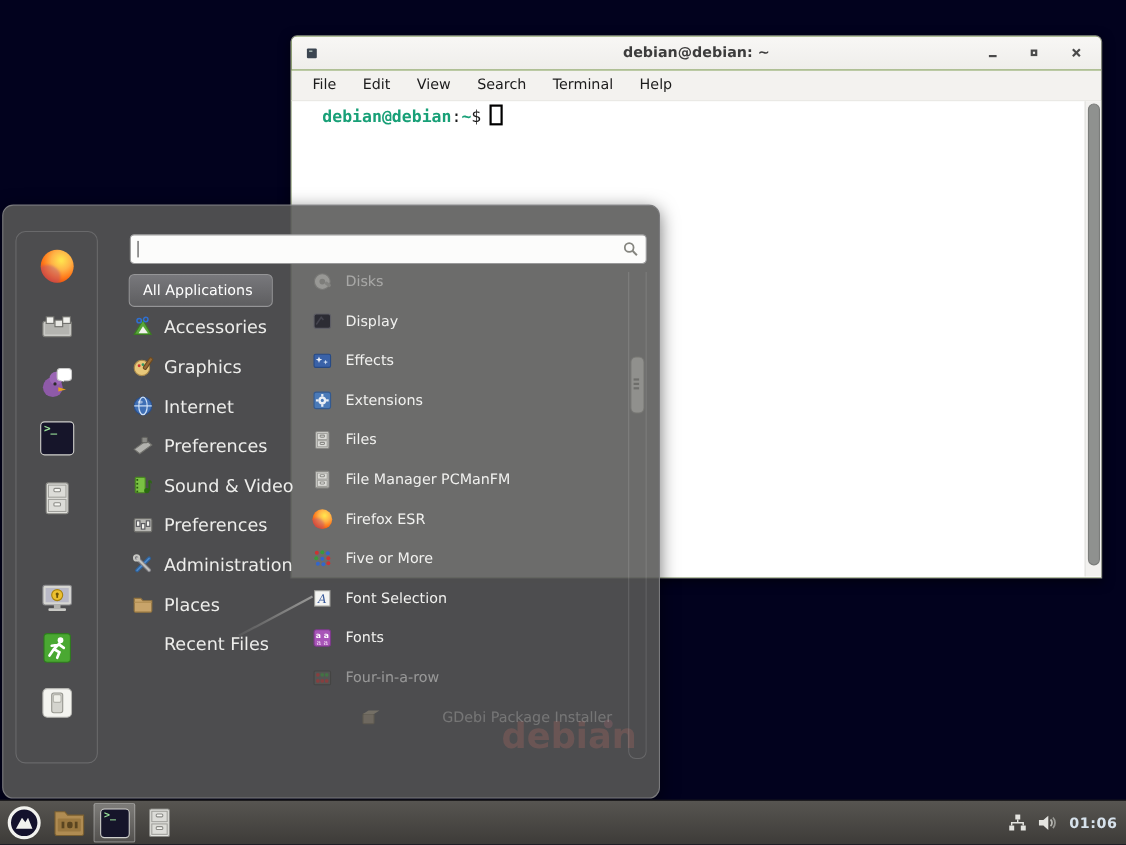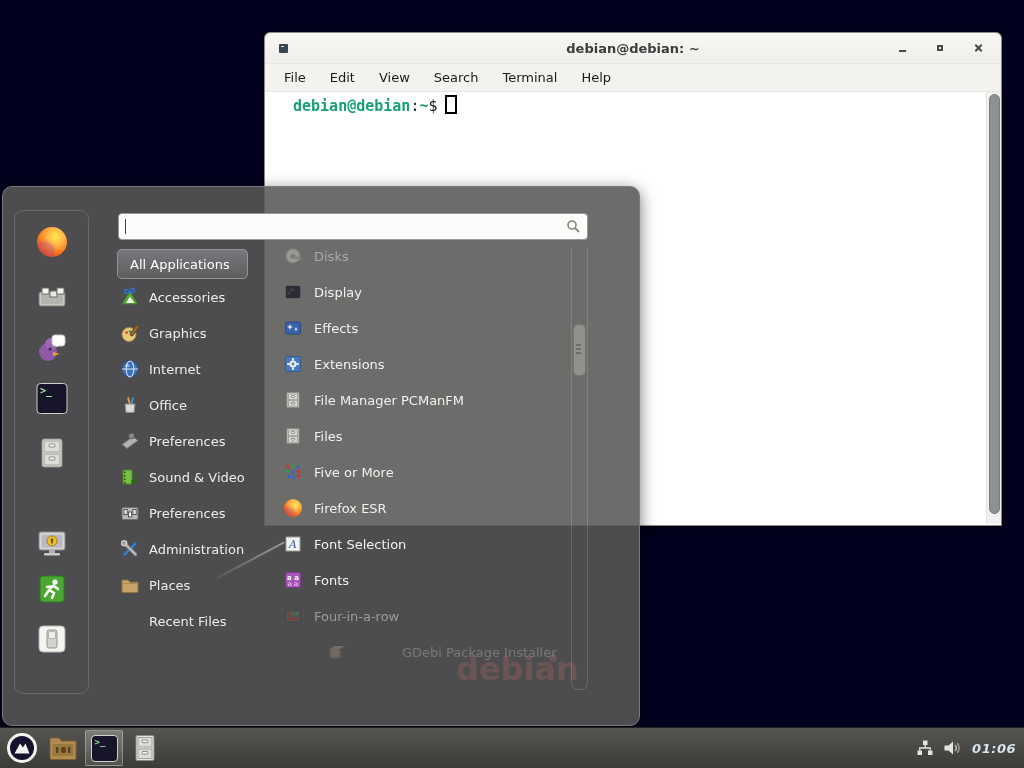--- a/index.html
+++ b/index.html
@@ -32,38 +32,38 @@
   .prompt{position:absolute;left:0;top:3px;font-family:"DejaVu Sans Mono","Liberation Mono",monospace;
           font-size:15px;white-space:pre;margin-left:28px;}
   .pr-user{color:#18a077;font-weight:bold;} .pr-dark{color:#1a1a1a;} .pr-path{color:#18a077;font-weight:bold;}
   .term-cursor{display:inline-block;width:8px;height:15px;border:2px solid #000;vertical-align:-3px;margin-left:7px;}
   .term-scroll{position:absolute;right:0;top:0;bottom:1px;width:14px;background:#f2f1ef;border-left:1px solid #e2e1de;}
   .term-thumb{position:absolute;left:2px;width:9px;top:2px;height:418px;background:#8f918f;
               border:1px solid #7b7d7b;border-radius:6px;}
 
   
   #menu{position:absolute;left:2px;top:186px;width:596px;height:538px;background:rgba(88,88,86,.88);
-        border:1px solid #7a7a7c;border-radius:10px;box-shadow:0 4px 16px rgba(0,0,0,.55);z-index:3;padding-left:40px;}
+        border:1px solid #7a7a7c;border-radius:10px;box-shadow:0 4px 16px rgba(0,0,0,.55);z-index:3;}
   .fav-strip{position:absolute;left:11px;top:23px;width:73px;height:482px;
              border:1px solid rgba(255,255,255,.16);border-radius:9px;}
   .fav{position:absolute;left:50%;transform:translateX(-50%);}
 
   .searchbox{position:absolute;left:115px;top:26px;width:468px;height:25px;background:#fcfcfb;
              border:1px solid #99999a;border-radius:4px;display:flex;align-items:center;}
   .searchbox input{border:none;outline:none;background:transparent;flex:1;height:100%;
              font-size:13px;padding:0 4px;color:#222;}
   .search-caret{position:absolute;left:6px;top:5px;width:1px;height:15px;background:#444;}
   .search-mag{position:absolute;right:7px;top:5px;}
 
   .allapps{position:absolute;left:114px;top:62px;width:131px;height:30px;border-radius:5px;
            background:linear-gradient(#78787c,#5e5e60);border:1px solid #959597;color:#fff;
            font-size:13px;display:flex;align-items:center;padding-left:12px;box-sizing:border-box;}
 
   .cats{position:absolute;left:117px;top:92px;width:162px;}
-  .cat{height:36px;display:flex;align-items:center;gap:9px;font-size:13px;color:#ededeb;}
+  .cat{height:36px;display:flex;align-items:center;gap:9px;font-size:16px;color:#ededeb;}
   .cat .ic{width:20px;height:20px;flex:none;}
   .cat .ic-empty{width:20px;height:20px;flex:none;}
 
   .apps{position:absolute;left:281px;top:51px;width:282px;}
   .app{height:36px;display:flex;align-items:center;gap:12px;font-size:13px;color:#f1f1ef;}
   .app .ic{width:18px;height:18px;flex:none;display:flex;align-items:center;justify-content:center;}
   .app.dim span{color:rgba(235,235,232,.48);} .app.dim .ic{opacity:.5;}
   .app.faint span{color:rgba(235,235,232,.26);margin-left:44px;} .app.faint .ic{opacity:.28;}
 
   .scrolltrack{position:absolute;left:568px;top:60px;width:15px;height:442px;
@@ -89,21 +89,21 @@
   .term-ic.f32{width:29px;height:29px;} .term-ic.f32::after{font-size:10px;}
   .term-ic.f26{width:25px;height:25px;} .term-ic.f26::after{font-size:9px;}
 
   
   #taskbar{position:absolute;left:0;bottom:0;width:1024px;height:40px;z-index:5;
            background:linear-gradient(#575551,#3d3b38);border-top:1px solid #232220;
            display:flex;align-items:center;}
   .launcher{width:38px;height:36px;display:flex;align-items:center;justify-content:center;margin-left:3px;}
   .tb-active{background:linear-gradient(rgba(255,255,255,.24),rgba(255,255,255,.10));
              border:1px solid rgba(255,255,255,.3);border-radius:2px;box-sizing:border-box;}
-  .tray{margin-left:auto;display:flex;align-items:center;gap:9px;padding-right:8px;font-style:italic;}
+  .tray{margin-left:auto;display:flex;align-items:flex-end;gap:9px;padding-right:8px;}
   .clock{font-size:13px;font-weight:bold;color:#d7e2ec;letter-spacing:.5px;}
 </style>
 </head>
 <body>
 
 <div id="desktop">
 
   <div class="watermark">debian</div>
   <div class="watermark-dot"></div>
 
@@ -232,28 +232,20 @@
         <svg class="ic" viewBox="0 0 20 20">
             <circle cx="10" cy="10" r="8" fill="#3f6fb5" stroke="#2a4f8a"></circle>
             <ellipse cx="10" cy="10" rx="3.8" ry="8" fill="none" stroke="#cfe0f5" stroke-width="1.1"></ellipse>
             <line x1="2" y1="10" x2="18" y2="10" stroke="#cfe0f5" stroke-width="1.1"></line>
             <ellipse cx="7.5" cy="6.5" rx="2.4" ry="1.5" fill="rgba(255,255,255,.45)"></ellipse>
           </svg>
         <span>Internet</span>
       </div>
       <div class="cat">
         <svg class="ic" viewBox="0 0 20 20">
-            <rect x="8" y="2" width="2" height="9" rx="0.8" transform="rotate(-14 9 6)" fill="#caa24a"></rect>
-            <rect x="11" y="2.5" width="2" height="9" rx="0.8" transform="rotate(14 12 7)" fill="#4a90d0"></rect>
-            <path d="M5,9 L15,9 L14,17.5 L6,17.5 Z" fill="#dcdcd6" stroke="#8a8a86"></path>
-          </svg>
-        <span>Office</span>
-      </div>
-      <div class="cat">
-        <svg class="ic" viewBox="0 0 20 20">
             <path d="M2,13.5 L13,5.5 L18,9.5 L7,17.5 Z" fill="#b2b2ae" stroke="#70706c"></path>
             <rect x="9" y="2.5" width="5" height="5" rx="1" fill="#8a8a86" stroke="#60605c"></rect>
           </svg>
         <span>Preferences</span>
       </div>
       <div class="cat">
         <svg class="ic" viewBox="0 0 20 20">
             <rect x="3" y="3" width="9" height="14" rx="1" fill="#7ac143" stroke="#4a8a20"></rect>
             <rect x="4" y="4.5" width="1.6" height="1.6" fill="#2a5a10"></rect>
             <rect x="4" y="8" width="1.6" height="1.6" fill="#2a5a10"></rect>
@@ -342,58 +334,58 @@
       <div class="app">
         <span class="ic">
             <svg width="18" height="18" viewBox="0 0 18 18">
               <rect x="3" y="1.5" width="12" height="15" rx="1" fill="#e4e4e0" stroke="#8a8a86"></rect>
               <rect x="4.5" y="3" width="9" height="5.6" fill="#dcdcd8" stroke="#a0a09c"></rect>
               <rect x="4.5" y="9.6" width="9" height="5.6" fill="#dcdcd8" stroke="#a0a09c"></rect>
               <rect x="7" y="4.6" width="4" height="1.8" rx="0.8" fill="#f6f6f2" stroke="#8a8a86"></rect>
               <rect x="7" y="11.2" width="4" height="1.8" rx="0.8" fill="#f6f6f2" stroke="#8a8a86"></rect>
             </svg>
           </span>
-        <span>File Manager PCManFM</span>
+        <span>Files</span>
       </div>
       <div class="app">
         <span class="ic">
             <svg width="18" height="18" viewBox="0 0 18 18">
               <rect x="3" y="1.5" width="12" height="15" rx="1" fill="#e4e4e0" stroke="#8a8a86"></rect>
               <rect x="4.5" y="3" width="9" height="5.6" fill="#dcdcd8" stroke="#a0a09c"></rect>
               <rect x="4.5" y="9.6" width="9" height="5.6" fill="#dcdcd8" stroke="#a0a09c"></rect>
               <rect x="7" y="4.6" width="4" height="1.8" rx="0.8" fill="#f6f6f2" stroke="#8a8a86"></rect>
               <rect x="7" y="11.2" width="4" height="1.8" rx="0.8" fill="#f6f6f2" stroke="#8a8a86"></rect>
             </svg>
           </span>
-        <span>Files</span>
+        <span>File Manager PCManFM</span>
+      </div>
+      <div class="app">
+        <span class="ic">
+            <span class="fx small"></span>
+          </span>
+        <span>Firefox ESR</span>
       </div>
       <div class="app">
         <span class="ic">
             <svg width="18" height="18" viewBox="0 0 18 18">
               <circle cx="4" cy="3.5" r="1.8" fill="#cc3333"></circle>
               <circle cx="9" cy="3" r="1.8" fill="#3a9a3a"></circle>
               <circle cx="14" cy="4" r="1.8" fill="#3366cc"></circle>
               <circle cx="3.5" cy="8.5" r="1.8" fill="#3a9a3a"></circle>
               <circle cx="9" cy="9" r="1.8" fill="#3366cc"></circle>
               <circle cx="14.5" cy="8.5" r="1.8" fill="#cc3333"></circle>
               <circle cx="5" cy="13.5" r="1.8" fill="#3366cc"></circle>
               <circle cx="10" cy="14" r="1.8" fill="#3366cc"></circle>
               <circle cx="14.5" cy="13" r="1.8" fill="#cc3333"></circle>
             </svg>
           </span>
         <span>Five or More</span>
       </div>
       <div class="app">
         <span class="ic">
-            <span class="fx small"></span>
-          </span>
-        <span>Firefox ESR</span>
-      </div>
-      <div class="app">
-        <span class="ic">
             <svg width="18" height="18" viewBox="0 0 18 18">
               <rect x="2" y="2" width="14" height="14" fill="#f4f4f2" stroke="#9a9a96"></rect>
               <text x="9" y="13" text-anchor="middle" font-family="DejaVu Serif, serif" font-style="italic" font-size="11" fill="#3a5a9a">A</text>
             </svg>
           </span>
         <span>Font Selection</span>
       </div>
       <div class="app">
         <span class="ic">
             <svg width="18" height="18" viewBox="0 0 18 18">

